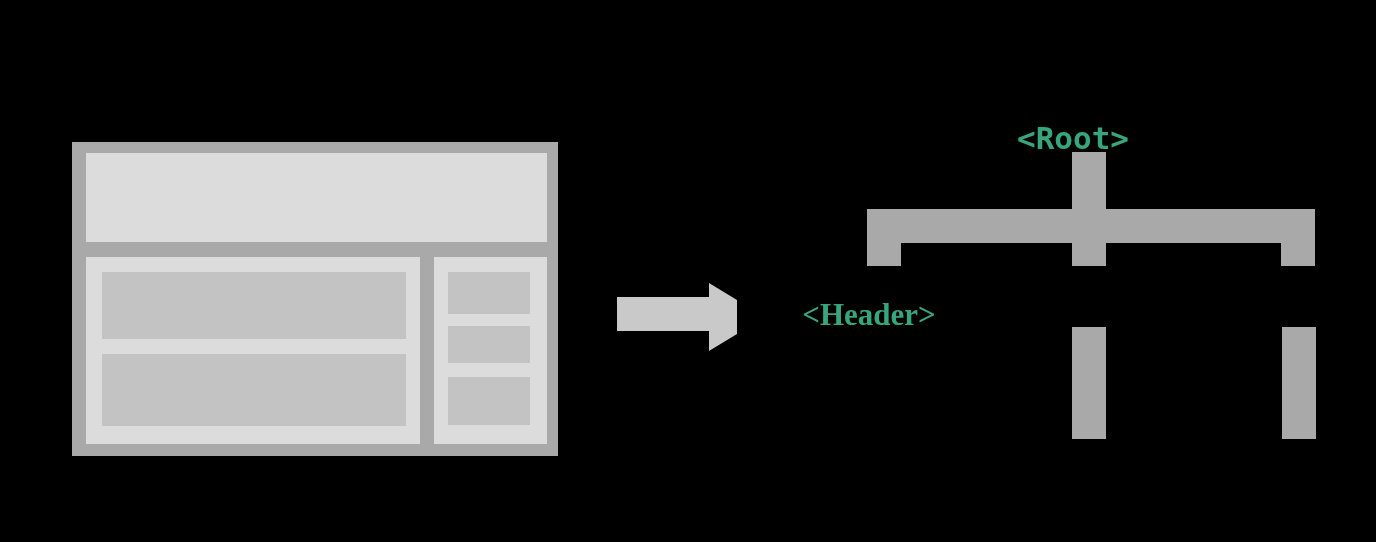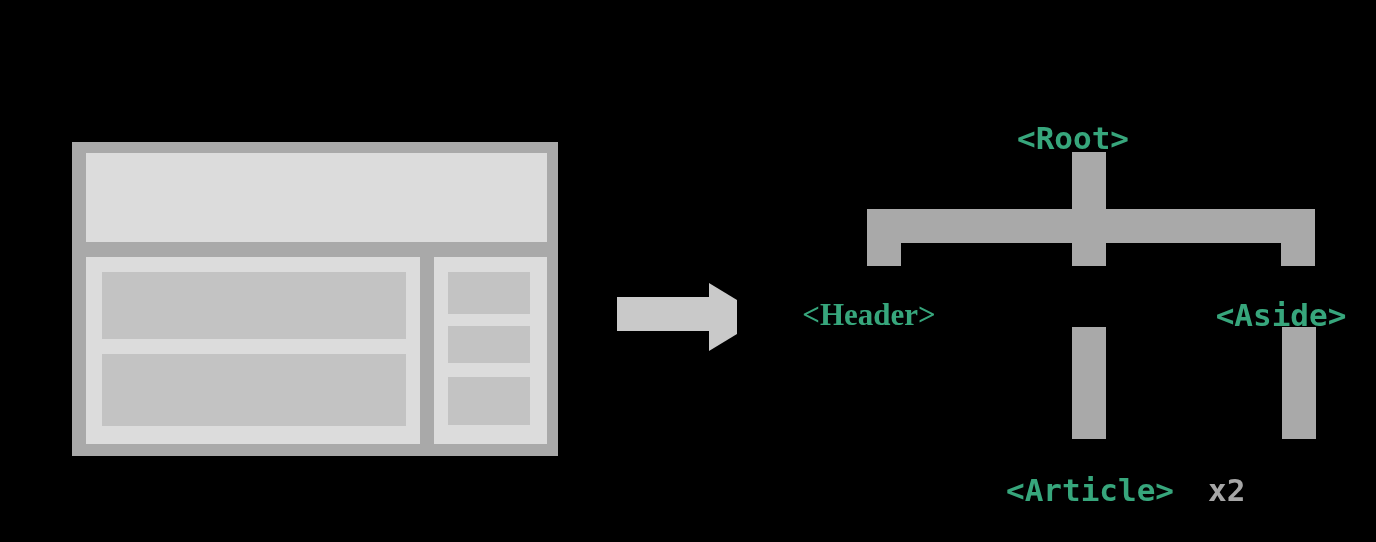--- a/index.html
+++ b/index.html
@@ -103,18 +103,16 @@
 
   <div class="tline l-root-down"></div>
   <div class="tline l-horizontal"></div>
   <div class="tline l-left-stub"></div>
   <div class="tline l-right-stub"></div>
   <div class="tline l-main-down"></div>
   <div class="tline l-aside-down"></div>
 
   <div class="tree-label centered n-root">&lt;Root&gt;</div>
   <div class="tree-label centered n-header">&lt;Header&gt;</div>
-  <div class="tree-label centered n-aside">&lt;Aside&gt;</div>
 
-  <div class="tree-label n-article-group"><span>&lt;Article&gt;</span><span class="count">x2</span></div>
 
 
 </div>
 
 </body></html>

